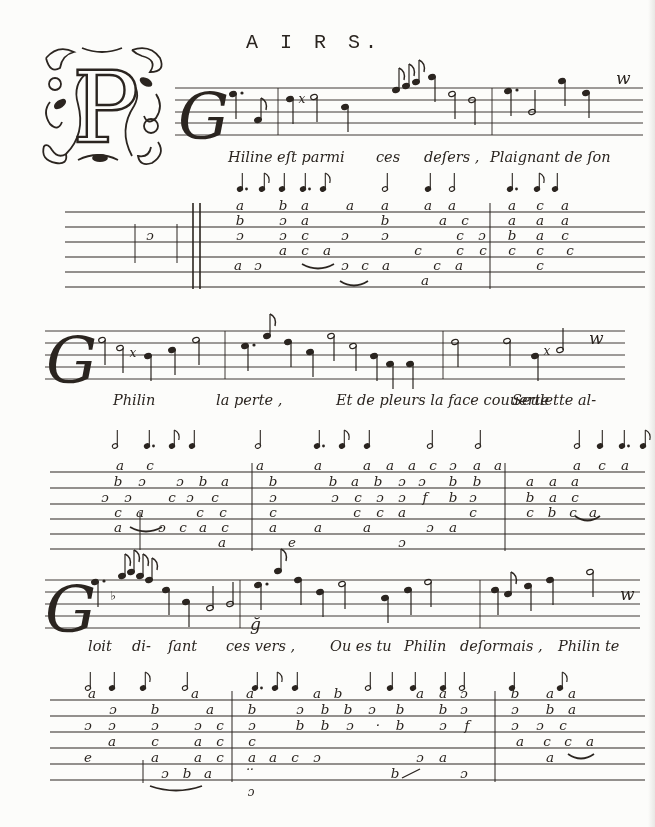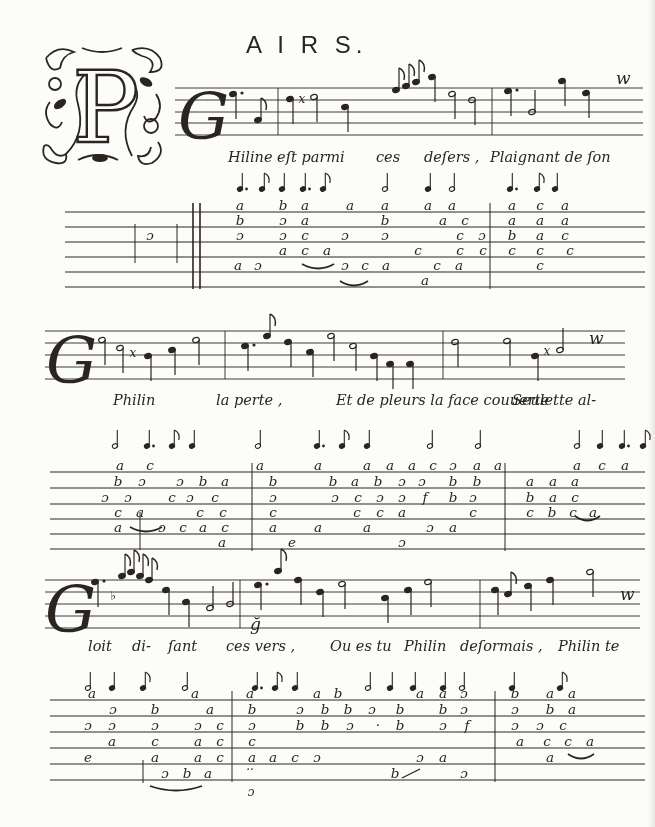--- a/index.html
+++ b/index.html
@@ -1,19 +1,19 @@
 <!DOCTYPE html>
 <html><head>
 <meta charset="utf-8">
 <style>
   html,body{margin:0;padding:0;}
   body{width:655px;height:827px;background:#fcfcfa;position:relative;overflow:hidden;
        font-family:"DejaVu Serif",serif;color:#2b2520;}
-  .title{position:absolute;left:246px;top:31px;font-size:24px;letter-spacing:5px;
-         color:#2b2520;font-family:Liberation Sans, sans-serif;}
+  .title{position:absolute;left:246px;top:31px;font-size:20px;letter-spacing:5px;
+         color:#2b2520;font-family:Liberation Mono, monospace;}
   #initial{position:absolute;left:38px;top:42px;}
   #music{position:absolute;left:0;top:0;}
   .edge{position:absolute;right:0;top:0;width:7px;height:100%;
         background:linear-gradient(to left,rgba(60,50,40,.10),rgba(60,50,40,0));}
 </style>
 </head>
 <body>
 
 <div class="title">A I R S.</div>
 

